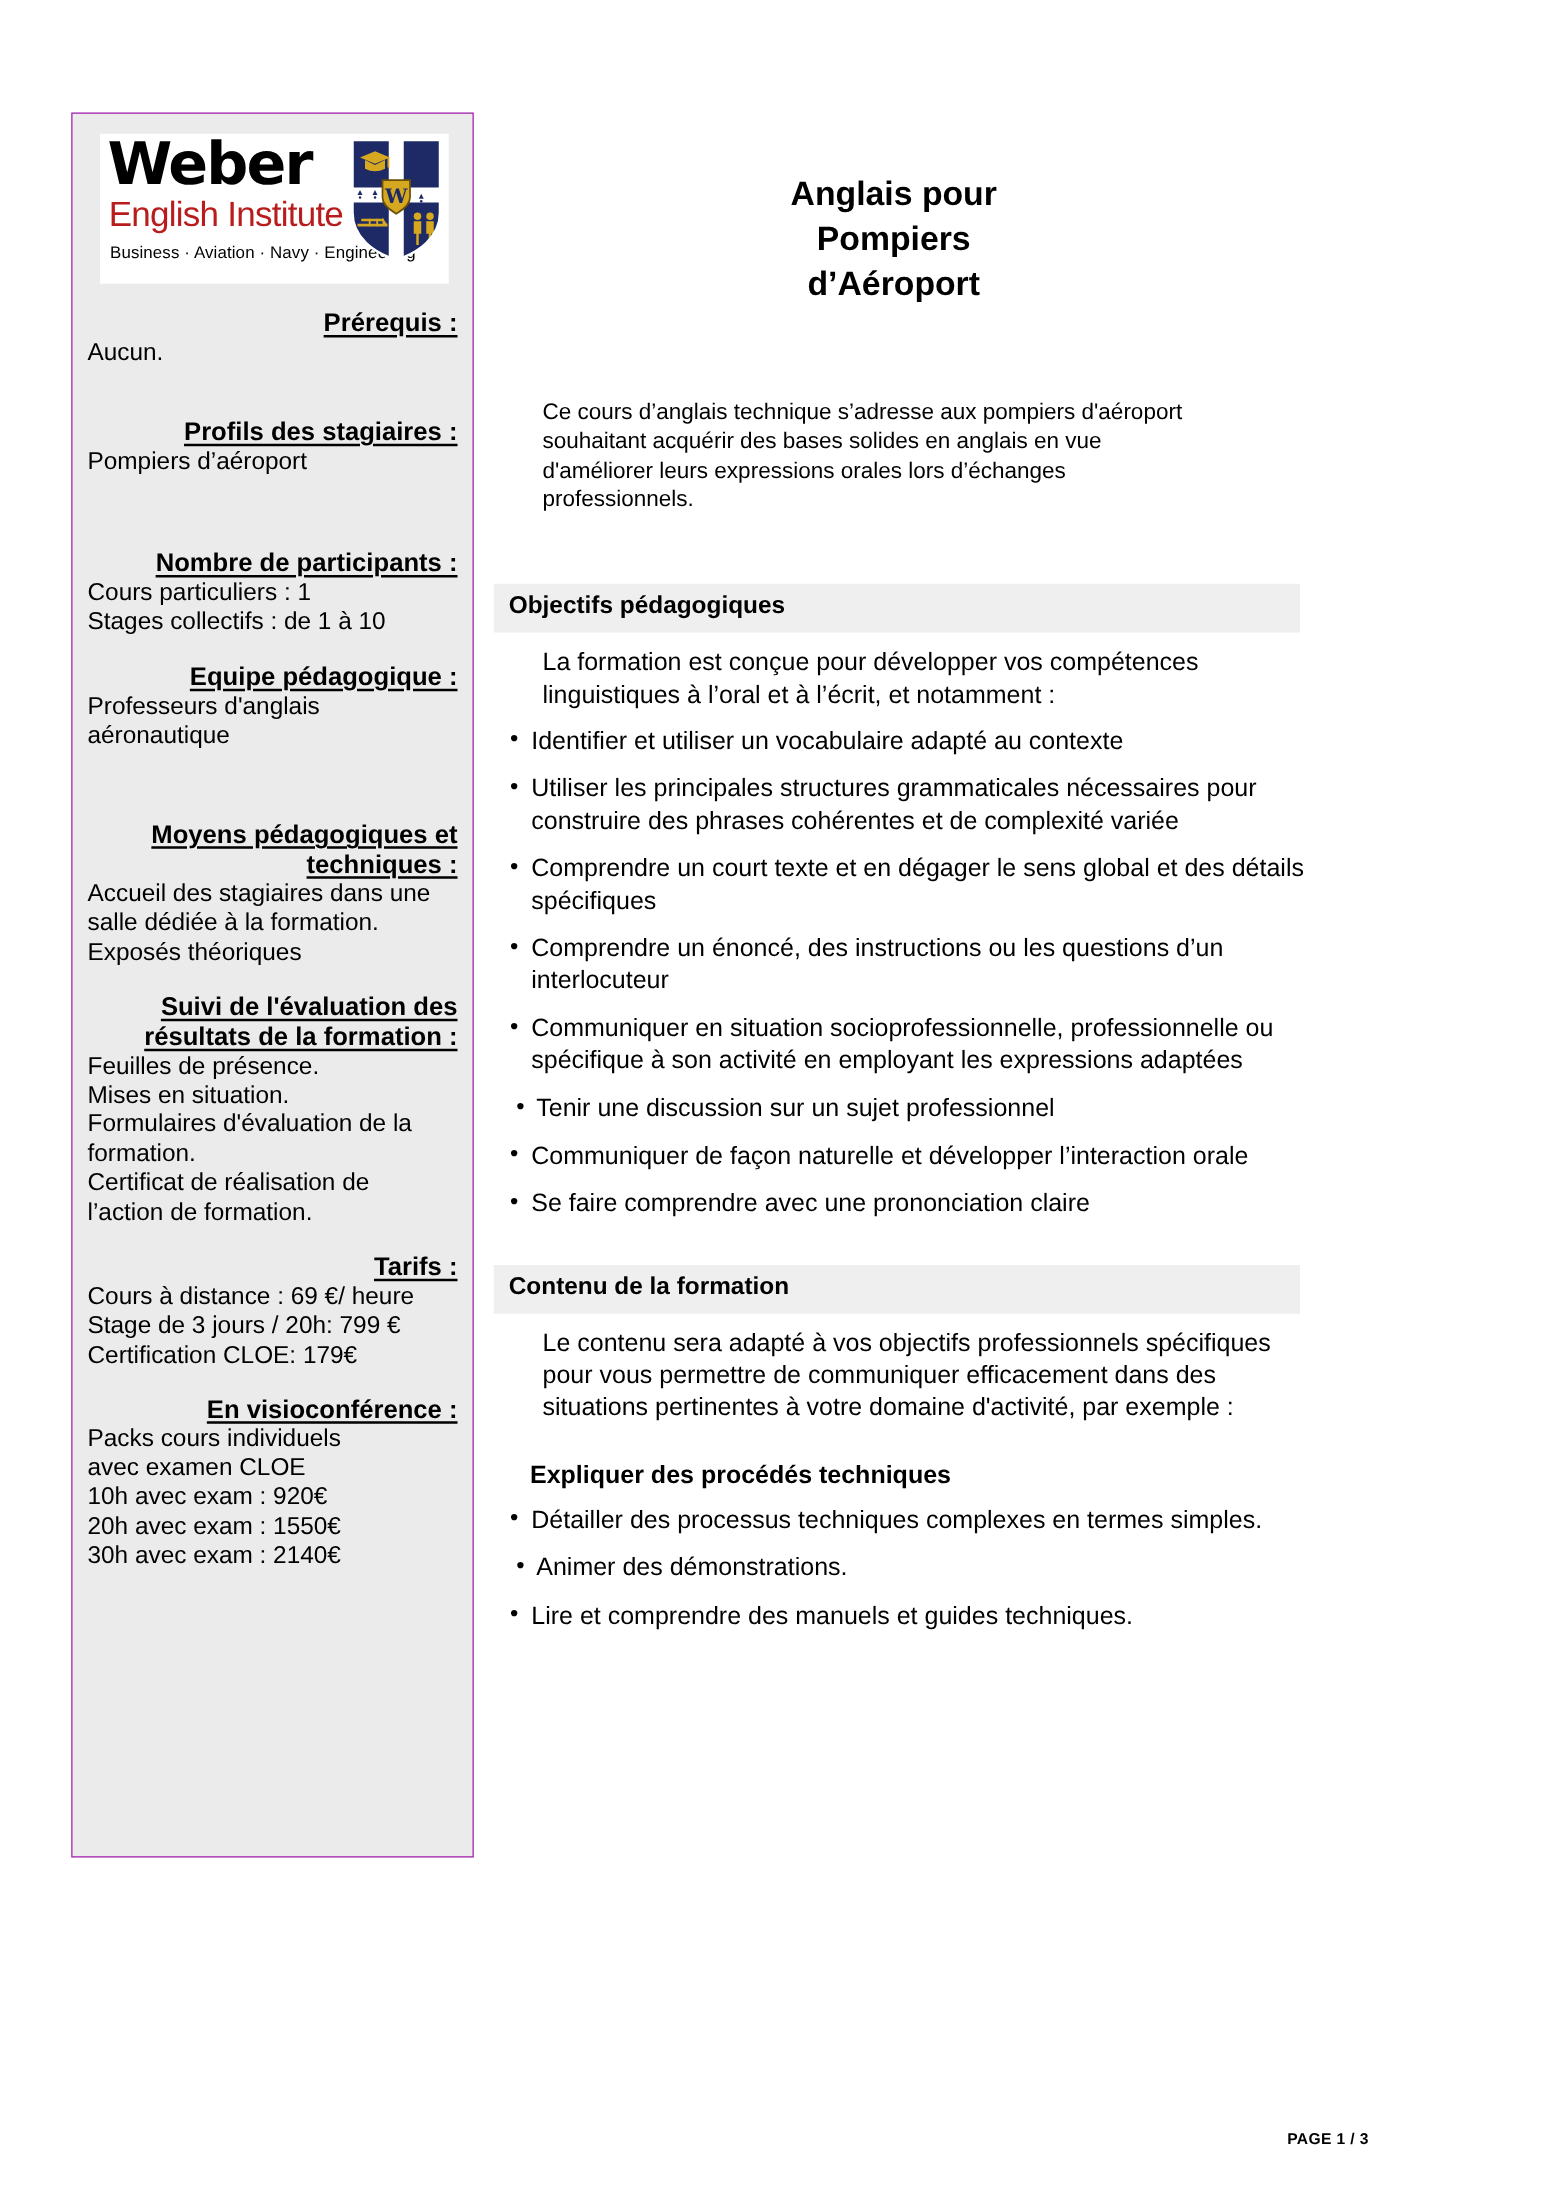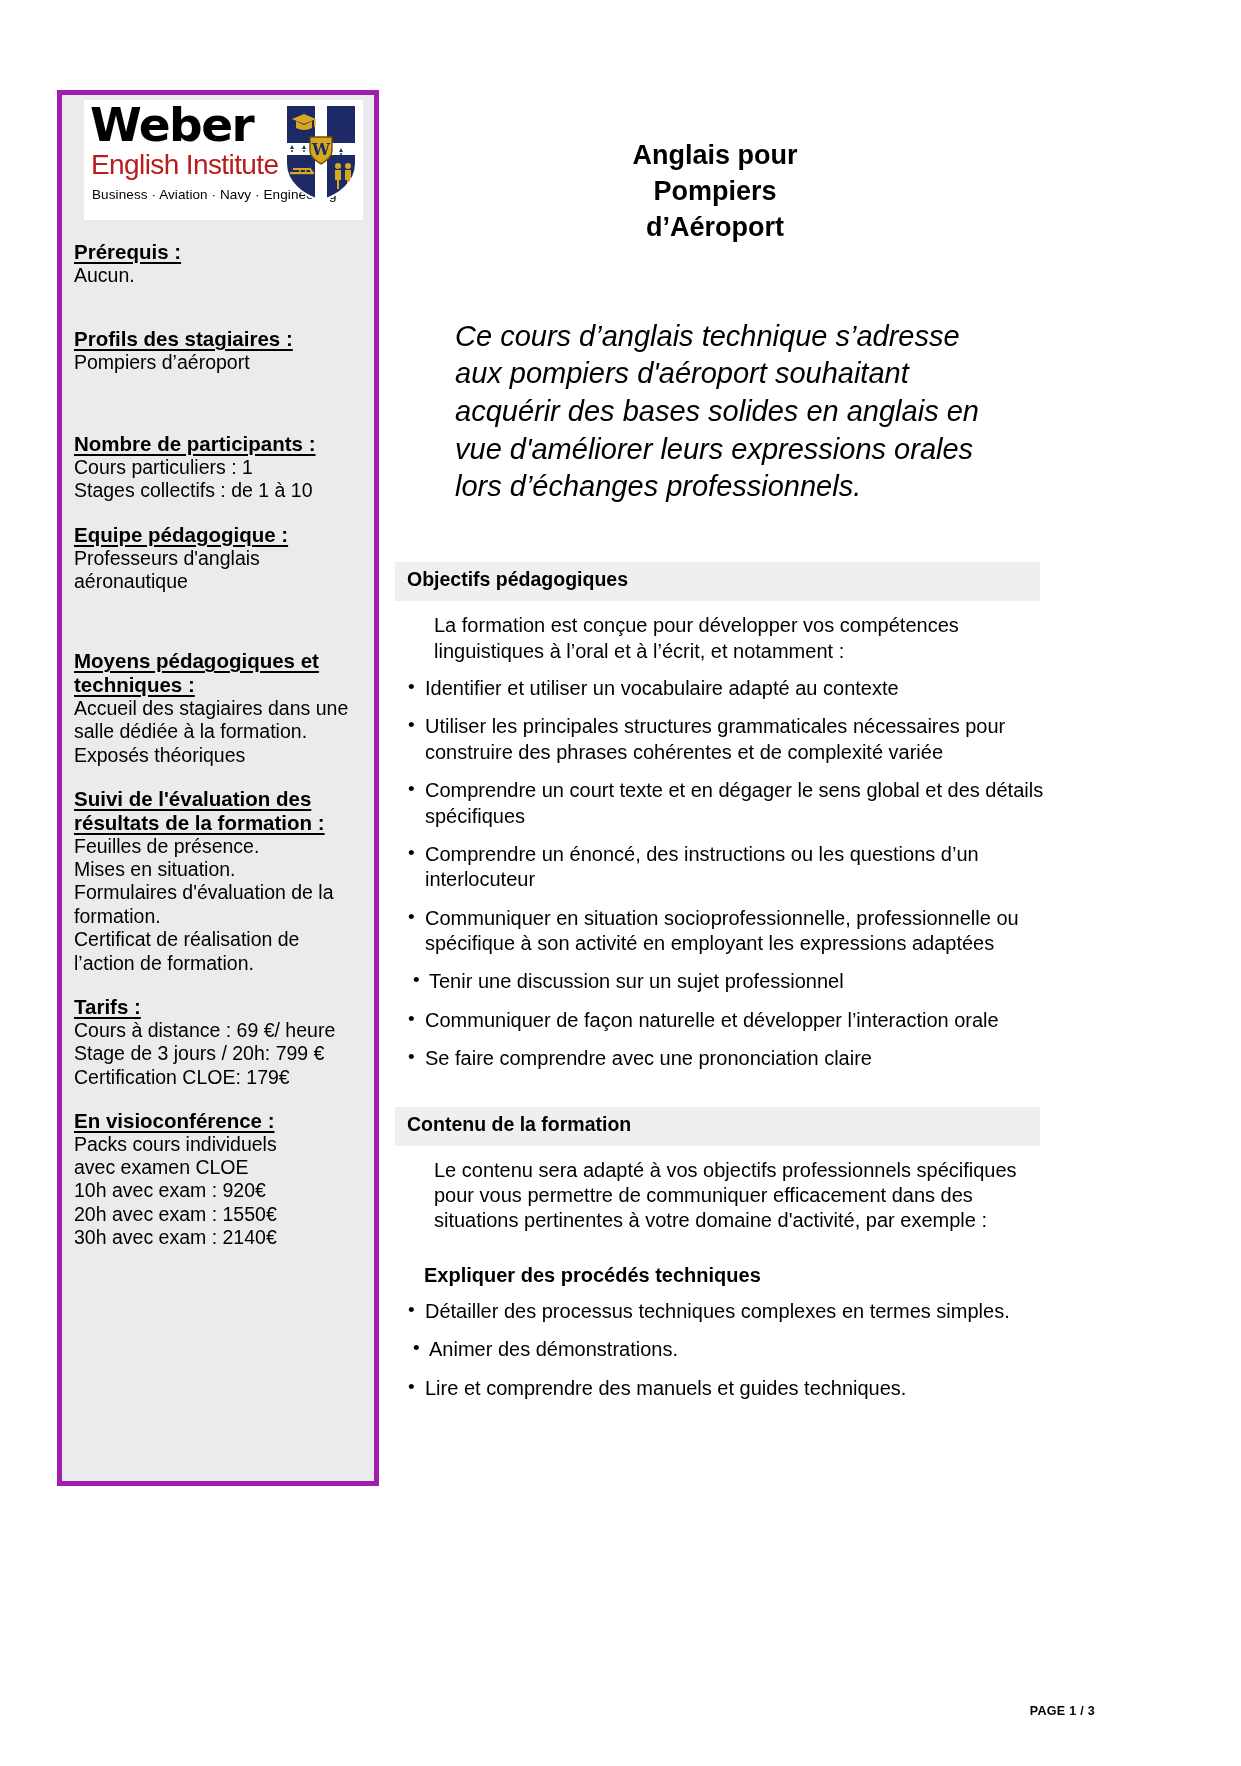--- a/index.html
+++ b/index.html
@@ -21,23 +21,23 @@
   }
 
   
   .sidebar {
     position: absolute;
     left: 57px;
     top: 90px;
     width: 322px;
     height: 1396px;
     background: #ebebeb;
-    border: 5px solid #a21caf;
+    border: 1px solid #a21caf;
     box-sizing: border-box;
-    padding: 3px 12px 10px 12px;
+    padding: 14px 12px 10px 12px;
   }
   .logo-box {
     background: #ffffff;
     width: 279px;
     height: 120px;
     margin: 2px 0 0 10px;
     position: relative;
     box-sizing: border-box;
   }
   .logo-weber {
@@ -80,20 +80,21 @@
   }
 
   .sb-h {
     font-size: 20.5px;
     font-weight: bold;
     color: #000;
     text-decoration: underline;
     text-underline-offset: 3px;
     line-height: 1.16;
     margin: 0;
+    text-align: right;
   }
   .sb-p {
     font-size: 19.5px;
     line-height: 1.2;
     margin: 0;
     white-space: pre-line;
   }
   .sb-block { margin-bottom: 0; }
   .gap-md { height: 20px; }
 
@@ -107,24 +108,23 @@
   .doc-title {
     text-align: center;
     font-size: 27px;
     font-weight: bold;
     line-height: 1.33;
     margin: 48px 0 0 0;
     padding-right: 60px;
     white-space: pre-line;
   }
   .intro {
-    font-size: 29px;
-    font-style: italic;
+    font-size: 18px;
     line-height: 1.30;
-    margin: 72px 0 0 60px;
+    margin: 72px 0 0 39px;
     width: 540px;
   }
   .section-band {
     background: #efefef;
     font-size: 19.5px;
     font-weight: bold;
     padding: 6px 0 10px 12px;
     margin: 0;
     width: 645px;
     box-sizing: border-box;

